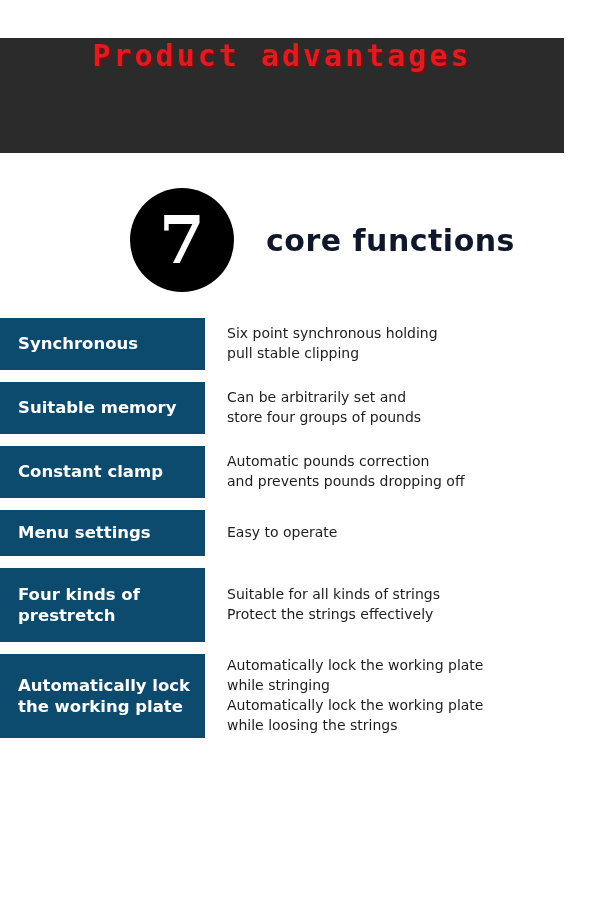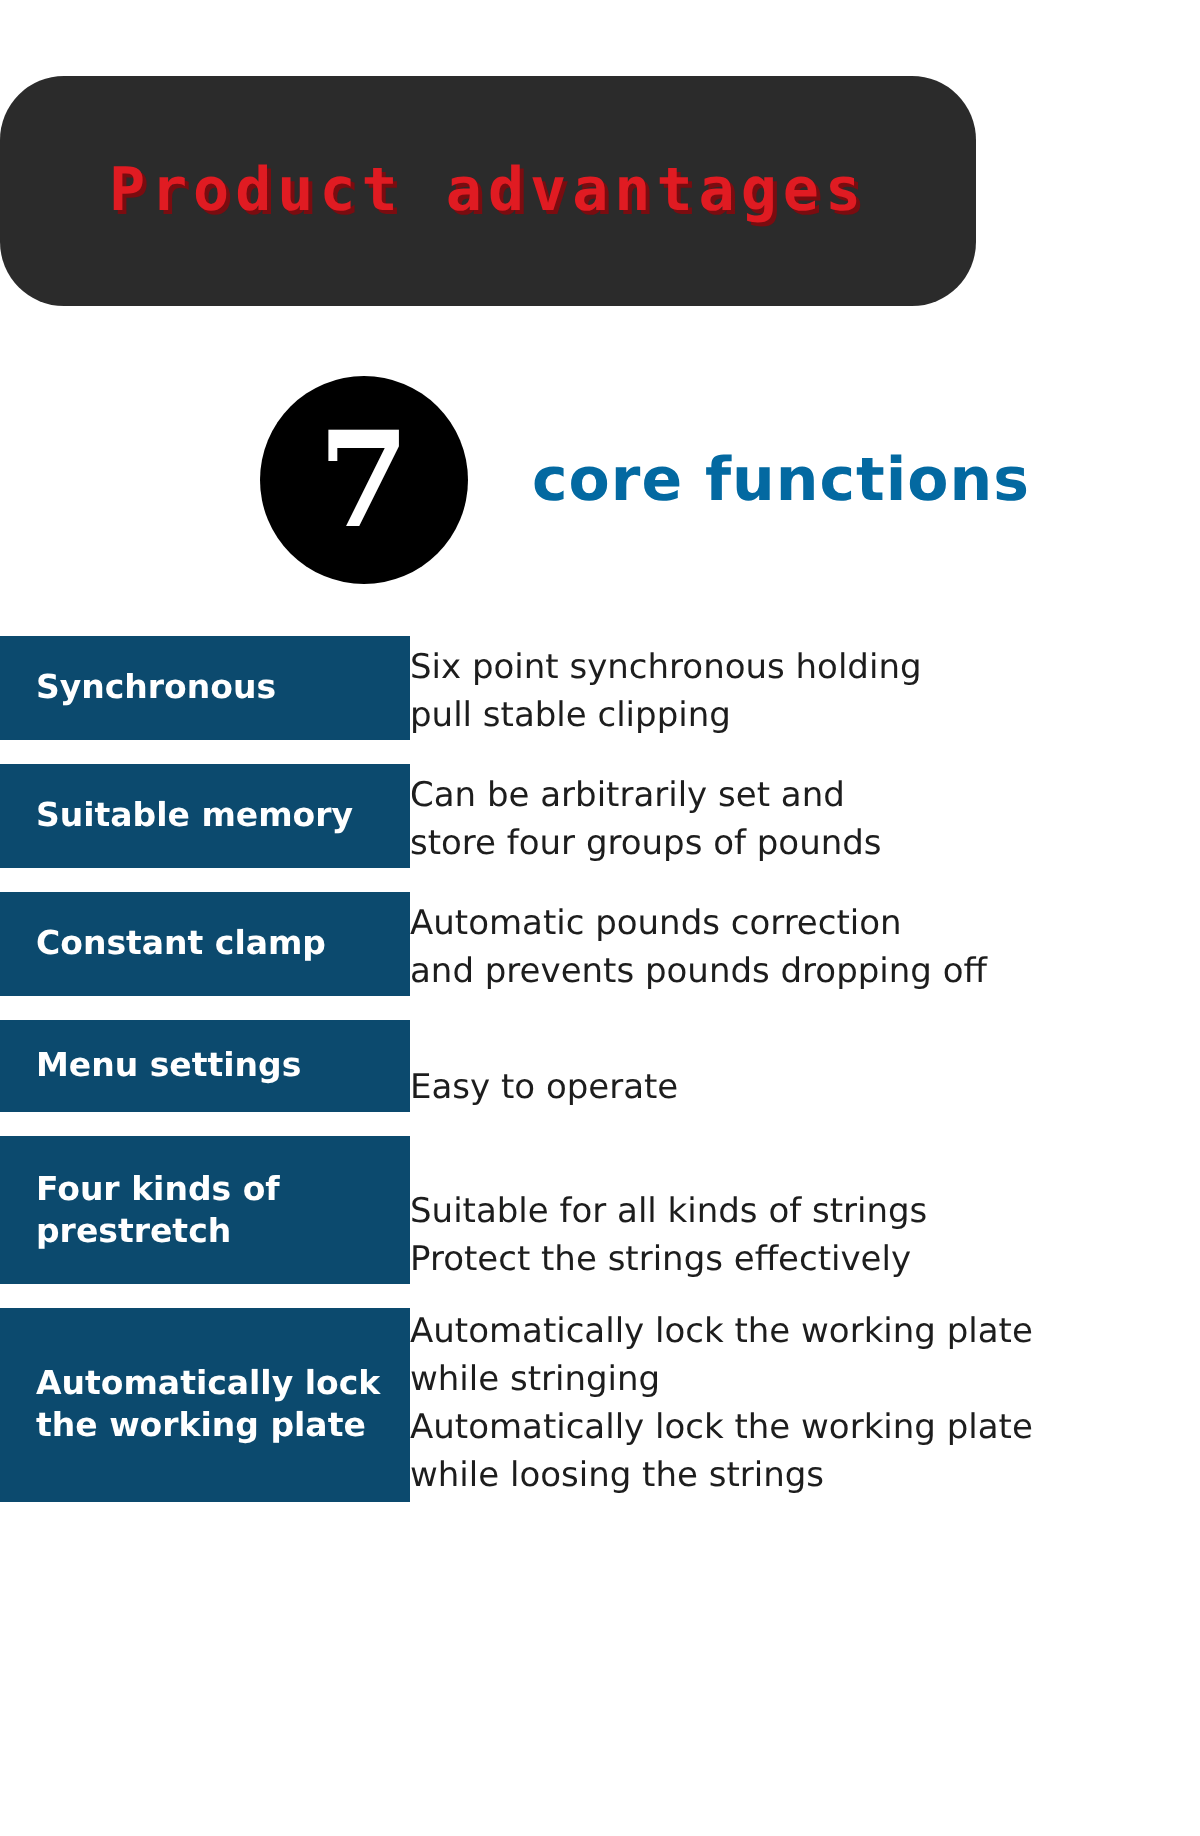--- a/index.html
+++ b/index.html
@@ -15,27 +15,25 @@
     width: 600px;
     height: 918px;
     background: #ffffff;
   }
 
   
   .banner {
     position: absolute;
     left: 0;
     top: 38px;
-    width: 488px;
+    width: 564px;
     height: 115px;
     background: #2b2b2b;
     display: flex;
-    align-items: center;
     justify-content: center;
-    border-radius: 32px;
   }
   .banner-title {
     color: #e01b22;
     font-family: "DejaVu Sans Mono", monospace;
     font-weight: bold;
     font-size: 30px;
     letter-spacing: 3px;
     text-shadow: 2px 2px 0 #7a0c10;
   }
 
@@ -61,21 +59,21 @@
     justify-content: center;
     font-family: "DejaVu Serif", serif;
     font-size: 66px;
     font-weight: bold;
     line-height: 1;
   }
   .core-label {
     margin-left: 32px;
     font-size: 30px;
     font-weight: bold;
-    color: #0369a1;
+    color: #0f172a;
     letter-spacing: 0.5px;
   }
 
   
   .features {
     position: absolute;
     left: 0;
     top: 318px;
     width: 600px;
   }
@@ -92,26 +90,27 @@
     font-weight: bold;
     font-size: 16.5px;
     line-height: 1.28;
     display: flex;
     align-items: center;
     padding: 10px 0 10px 18px;
     flex: 0 0 205px;
   }
   .feature-desc {
     flex: 1;
+    padding-left: 22px;
     padding-right: 10px;
     display: flex;
     flex-direction: column;
-    justify-content: flex-end;
+    justify-content: center;
     color: #1d1d1d;
-    font-size: 17px;
+    font-size: 14px;
     line-height: 1.42;
   }
   .feature-desc .line { white-space: nowrap; }
 
   .h-tall { min-height: 74px; }
   .h-mid  { min-height: 52px; }
   .h-short{ min-height: 46px; }
   .h-xtall{ min-height: 84px; }
 </style>
 </head>

